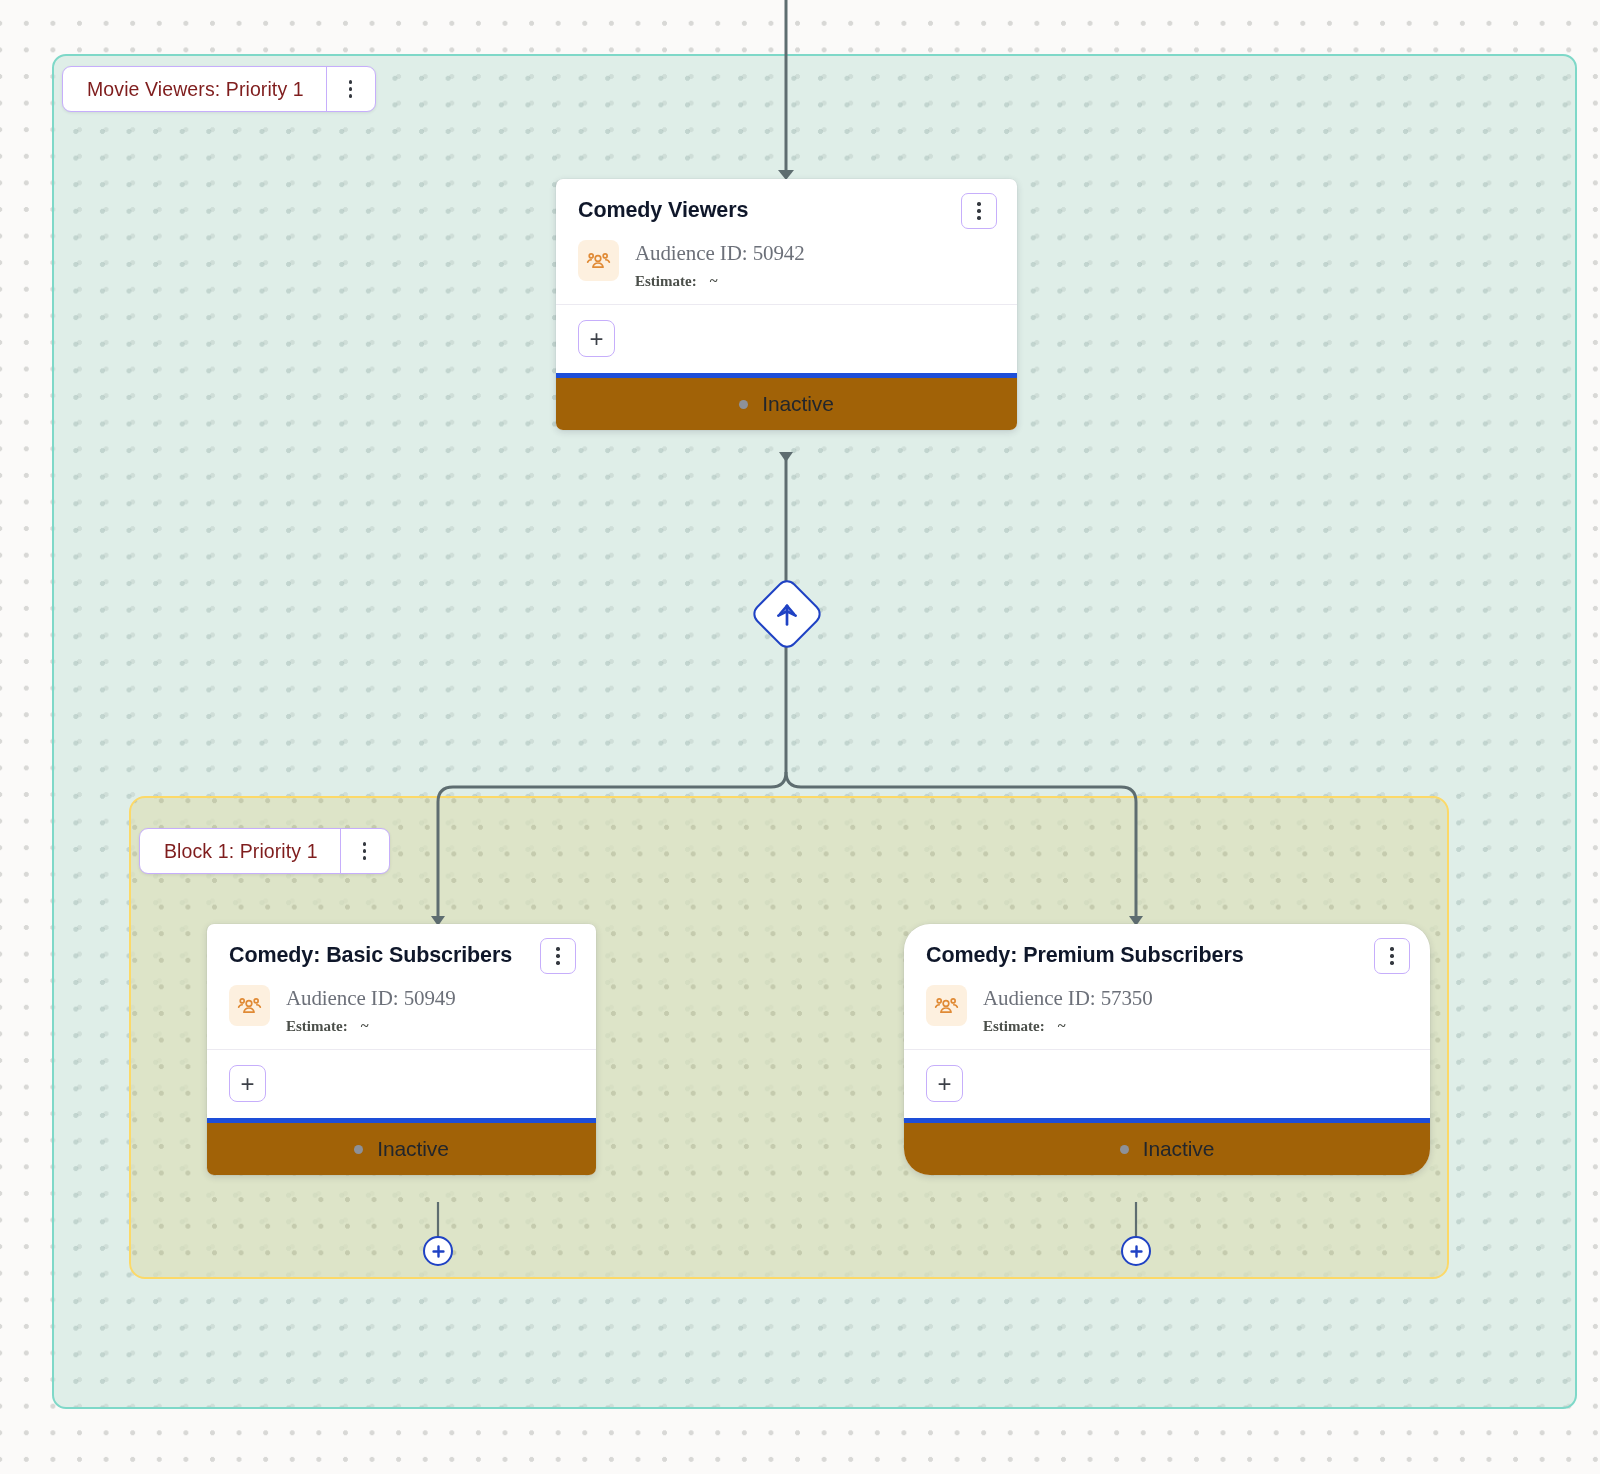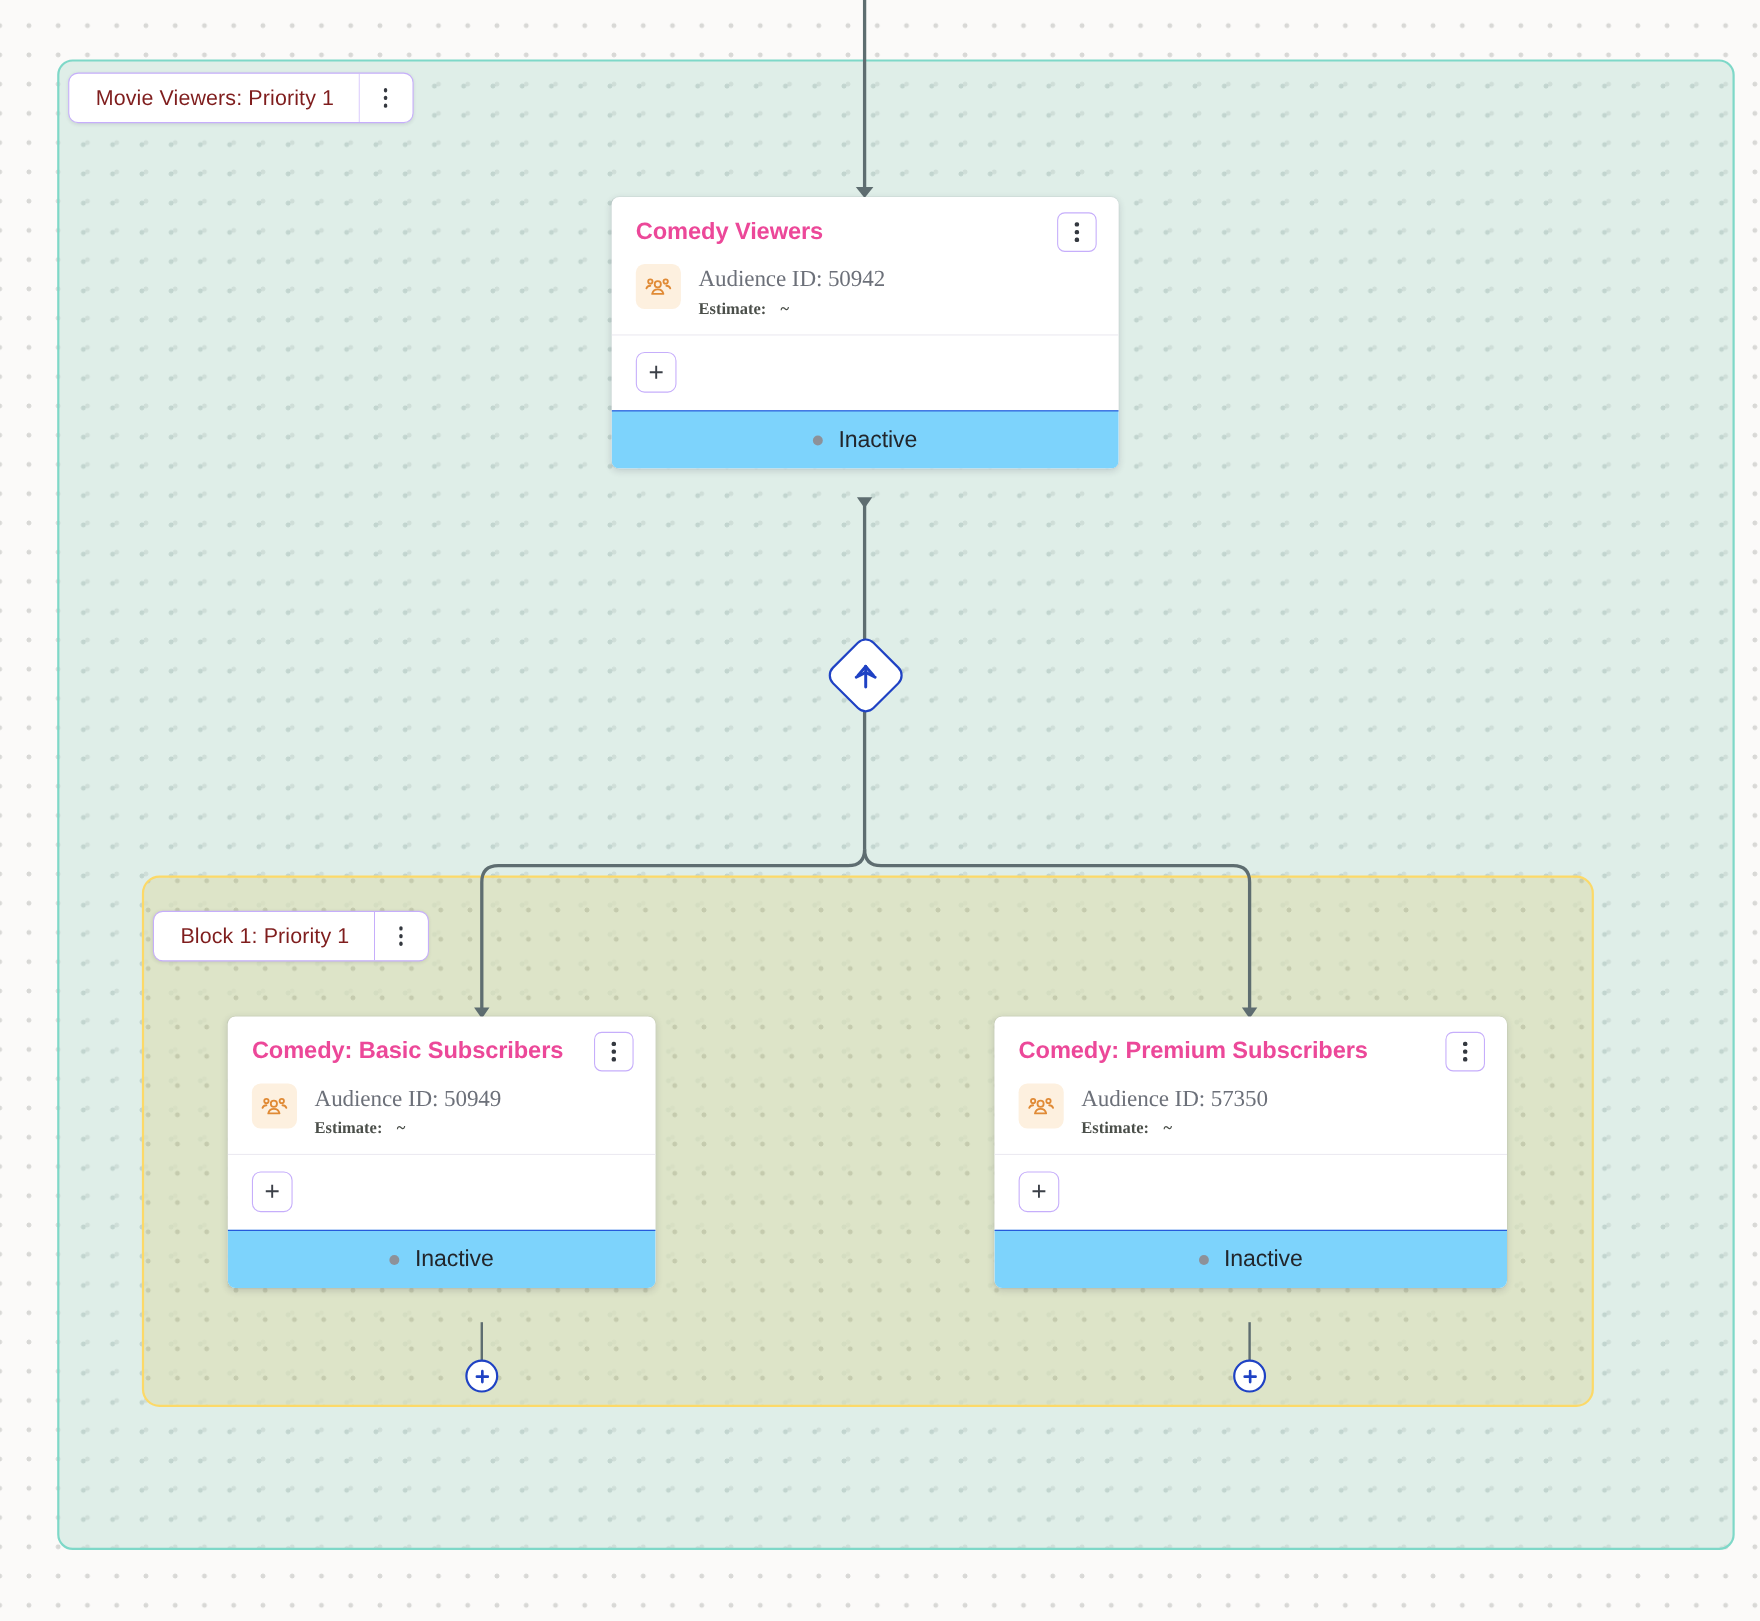--- a/index.html
+++ b/index.html
@@ -113,21 +113,21 @@
     overflow: hidden;
     z-index: 5;
   }
   .card-body {
     padding: 18px 22px 14px 22px;
     position: relative;
   }
   .card-title {
     font-size: 21.5px;
     font-weight: bold;
-    color: #ec4899;
+    color: #0f172a;
     letter-spacing: -.1px;
     padding-right: 32px;
     line-height: 1.25;
   }
   .card-menu {
     position: absolute;
     top: 14px;
     right: 20px;
     width: 36px;
     height: 36px;
@@ -192,22 +192,22 @@
     display: flex;
     align-items: center;
     justify-content: center;
     color: #3c4048;
     font-size: 24px;
     line-height: 1;
     font-weight: 300;
   }
 
   .card-footer {
-    border-top: 1px solid #1d4ed8;
-    background: #7dd3fc;
+    border-top: 5px solid #1d4ed8;
+    background: #a16207;
     height: 52px;
     display: flex;
     align-items: center;
     justify-content: center;
     gap: 14px;
   }
   .status-dot {
     width: 9px;
     height: 9px;
     border-radius: 50%;
@@ -215,21 +215,21 @@
   }
   .status-text {
     font-size: 21px;
     color: #22262c;
     letter-spacing: -.1px;
   }
 
   
   #card-comedy-viewers { left: 556px; top: 179px; width: 461px; }
   #card-basic { left: 207px; top: 924px; width: 389px; }
-  #card-premium { left: 904px; top: 924px; width: 466px; }
+  #card-premium { left: 904px; top: 924px; width: 526px; border-radius: 26px; }
 
   
   svg.edges {
     position: absolute;
     left: 0; top: 0;
     width: 1600px;
     height: 1474px;
     z-index: 3;
     pointer-events: none;
   }

